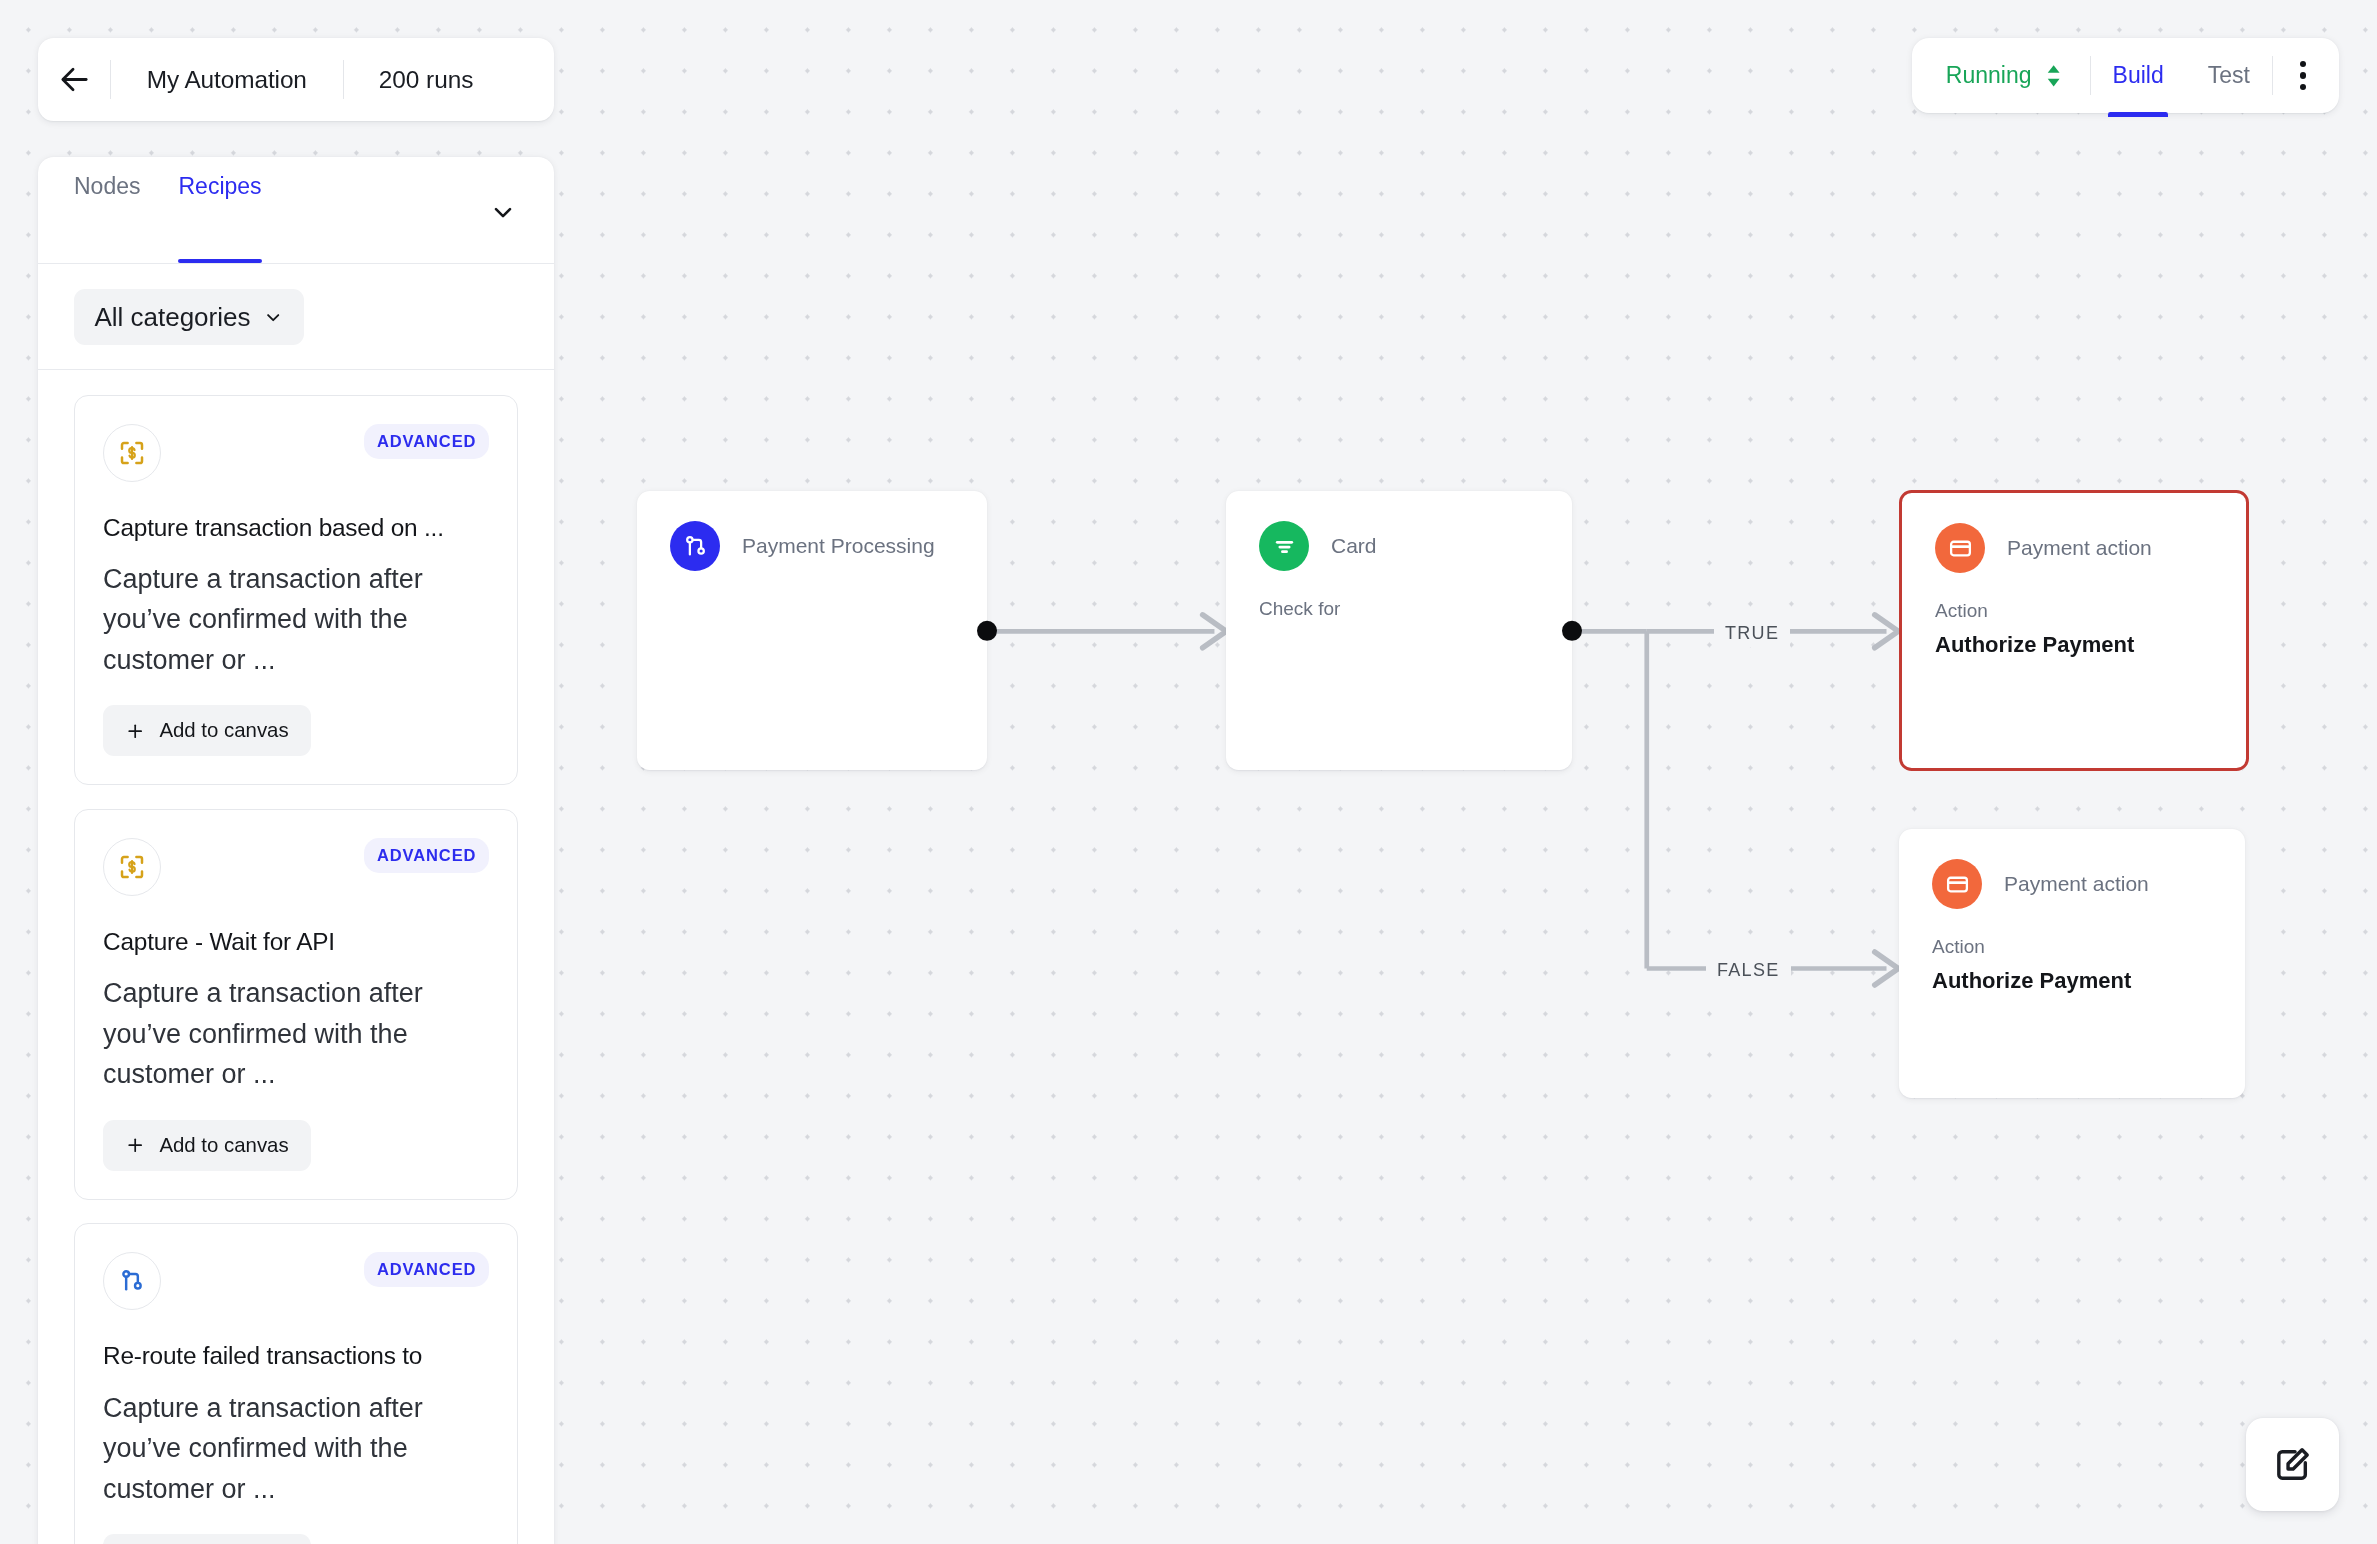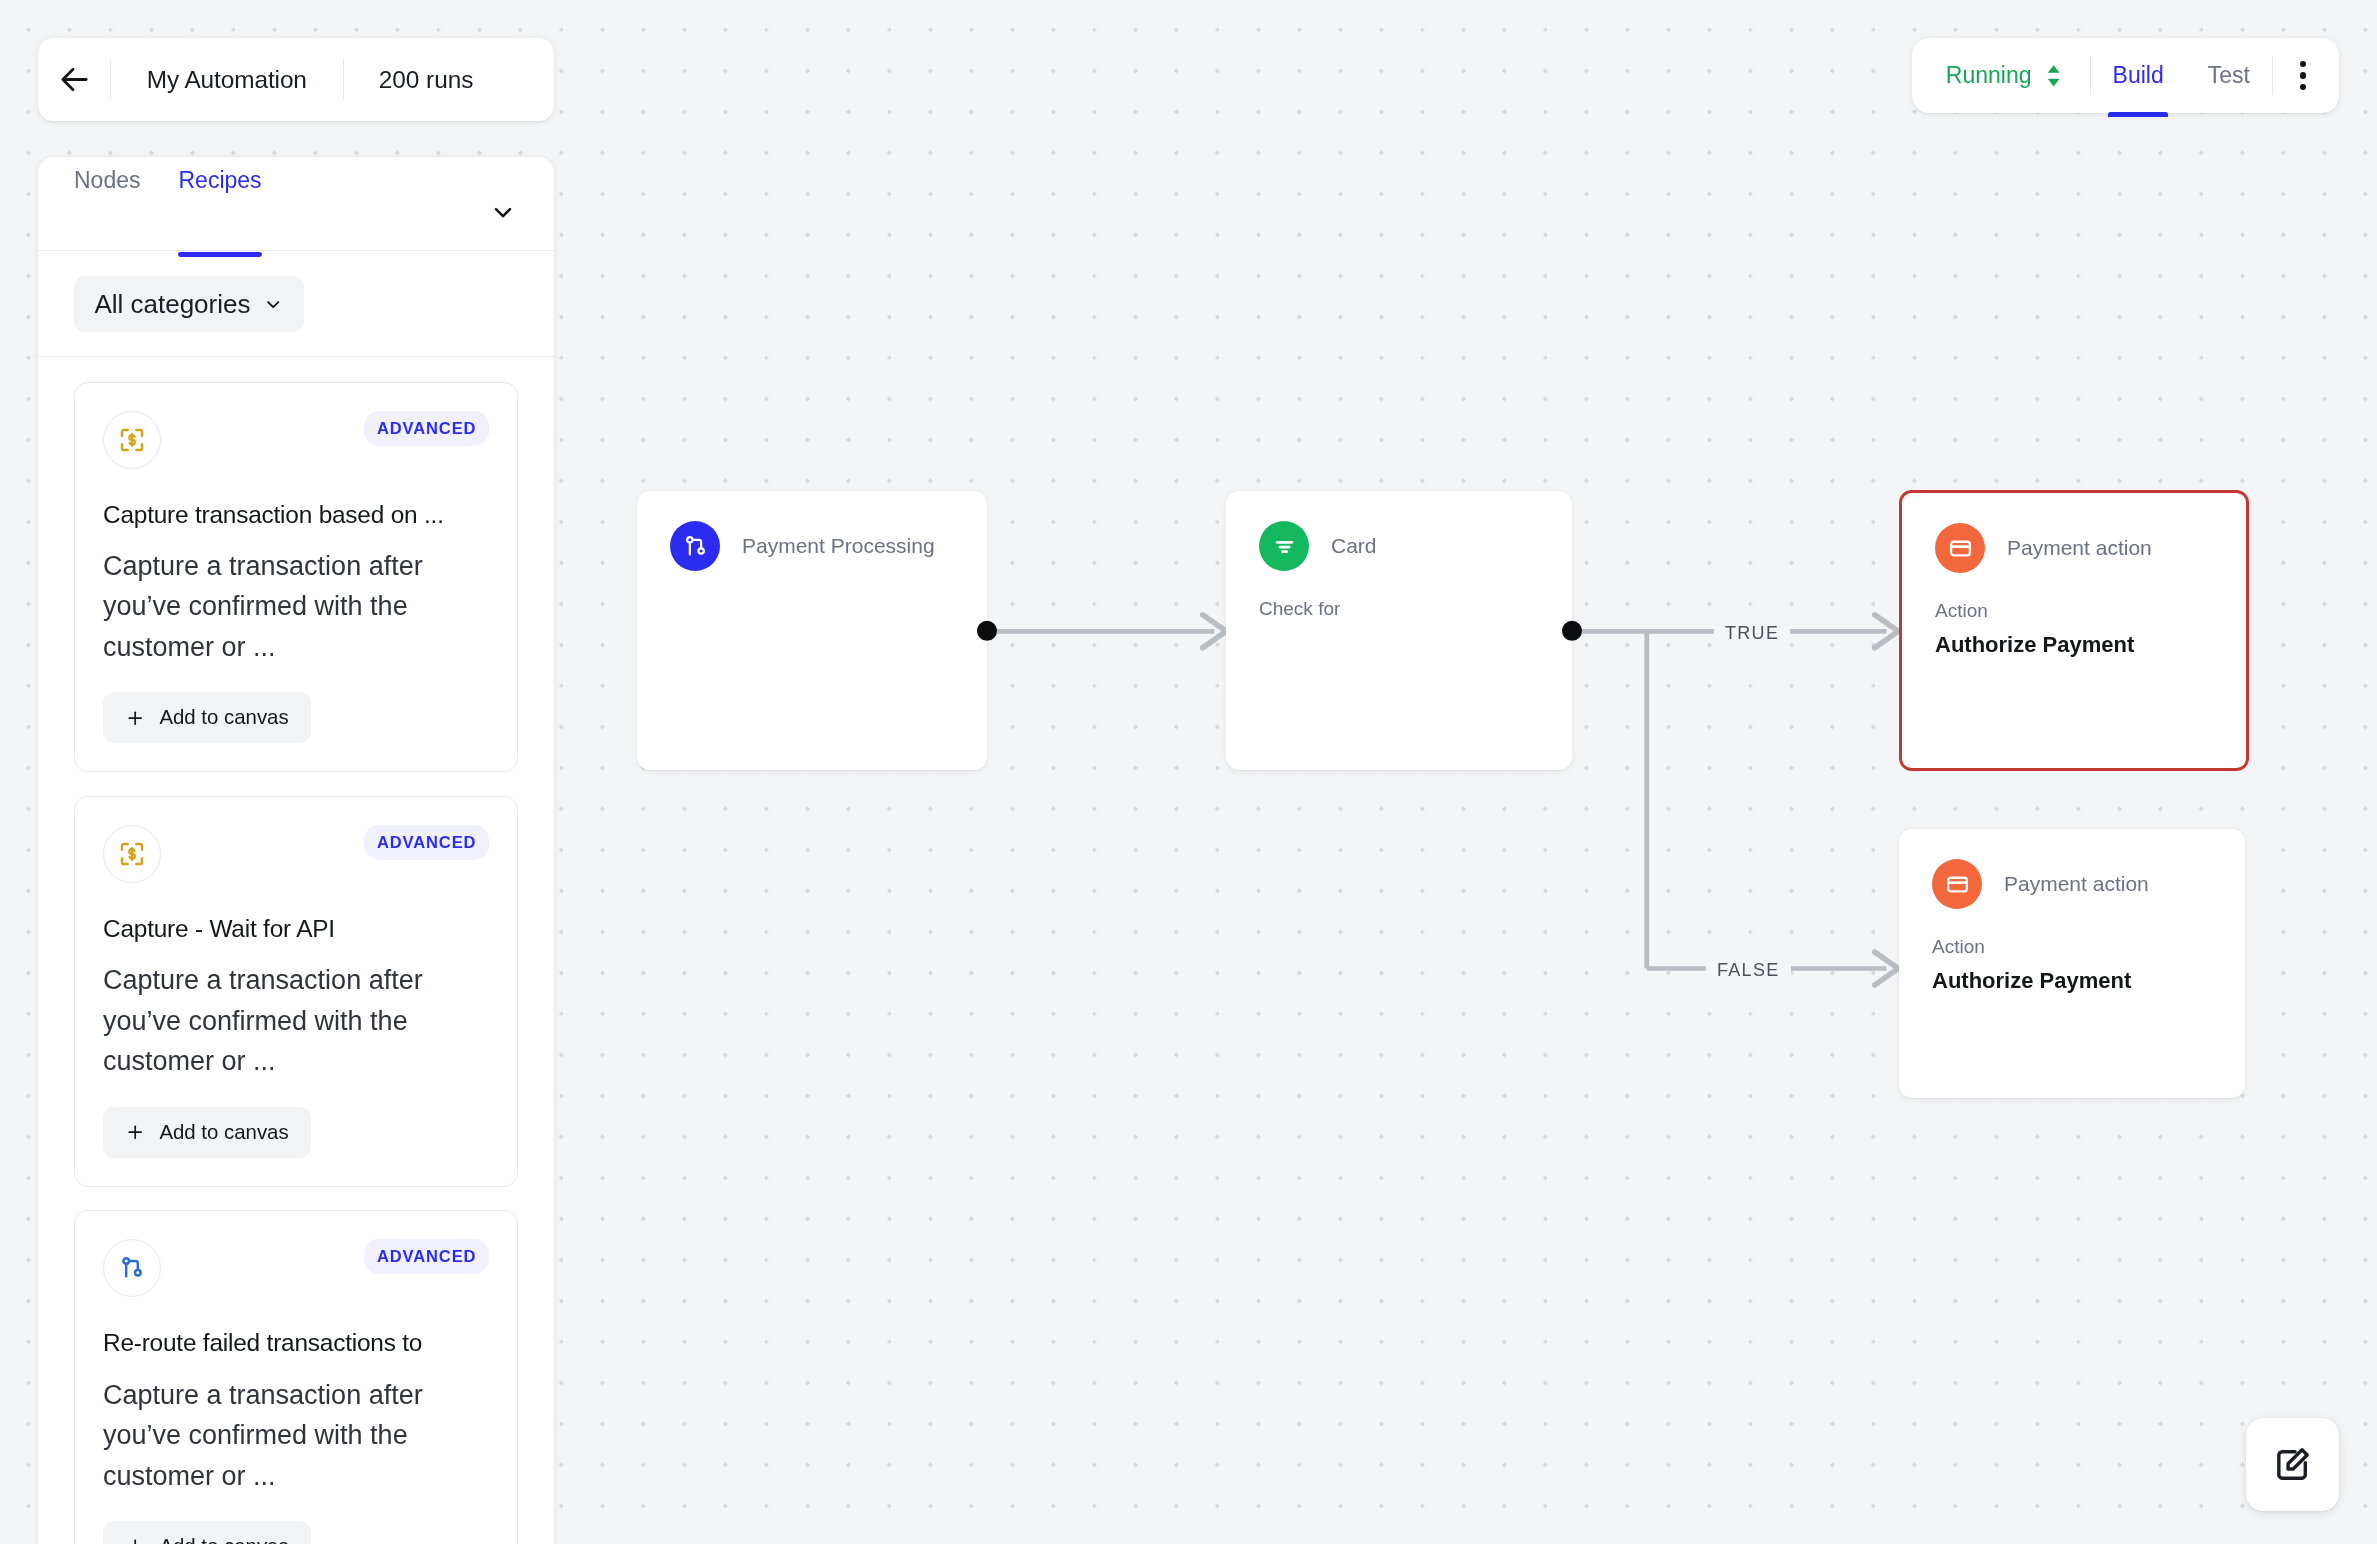--- a/index.html
+++ b/index.html
@@ -46,21 +46,21 @@
 
   
   .panel {
     position: absolute; left: 38px; top: 157px;
     width: 516px; height: 1407px;
     background: #FFFFFF; border-radius: 15.7px 15.7px 0 0;
     box-shadow: 0 1.6px 7.9px rgba(16,24,40,.07), 0 0.8px 1.6px rgba(16,24,40,.05);
     overflow: hidden;
   }
   .panel-tabs {
-    position: relative; height: 94px;
+    position: relative; height: 107px;
     display: flex; align-items: center;
     padding: 0 36px;
     border-bottom: 0.8px solid #E8EAEE;
   }
   .tab {
     font-size: 23px; color: #6B7280; cursor: pointer;
     padding: 0 0 33px 0; margin-right: 38px; position: relative;
     background: none; border: none; font-family: inherit;
     display: flex; align-items: flex-start; height: 72px; line-height: 25px;
   }

